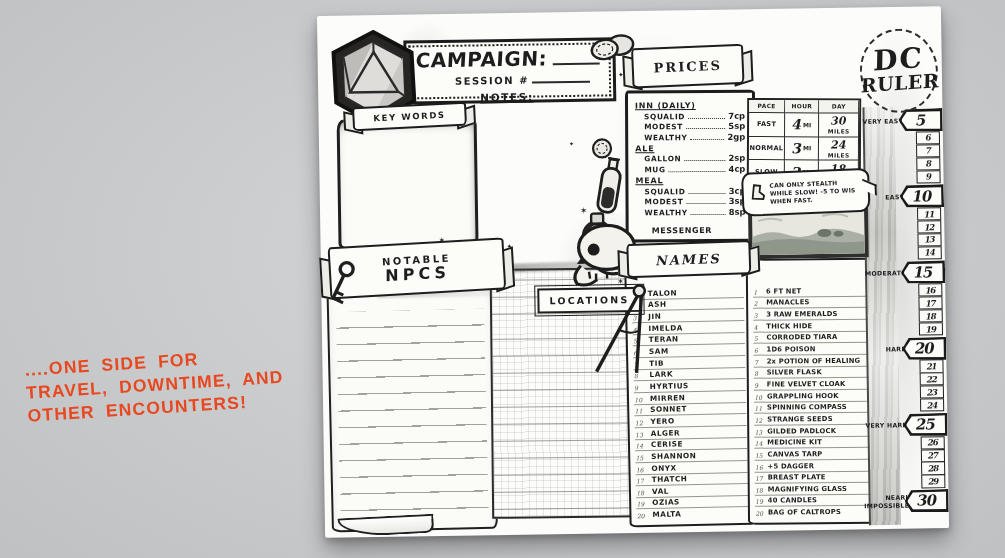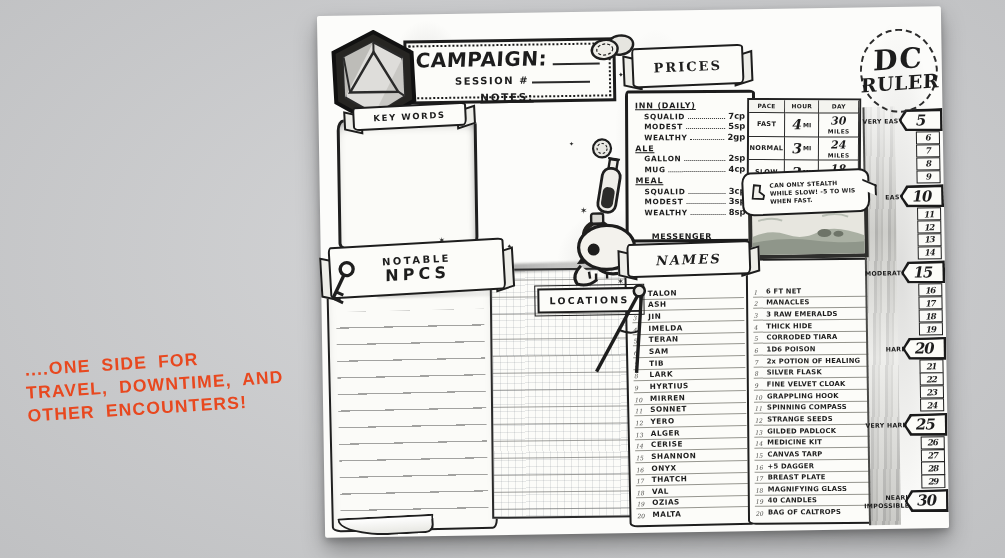--- a/index.html
+++ b/index.html
@@ -71,21 +71,21 @@
   
   .deco{position:absolute;z-index:3;}
   
   .ribbon{position:absolute;z-index:4;}
   .ribbon .btext{font:700 13px "DejaVu Serif","Liberation Serif",serif;letter-spacing:2px;}
   
   .prices-panel{position:absolute;left:306px;top:80px;width:130px;height:152px;background:#fcfcf9;
         border:3px solid #1c1c1c;border-radius:3px 6px 3px 6px/6px 3px 6px 3px;padding:6px 7px 4px;z-index:2;transform:rotate(.6deg);}
   .pghead{font:800 8px "DejaVu Sans",sans-serif;letter-spacing:.8px;text-decoration:underline;margin-top:2px;}
   .prow{display:flex;align-items:flex-end;padding-left:9px;height:10.6px;}
-  .prow.pfooter{padding-left:16px;margin-top:14px;gap:40px;}
+  .prow.pfooter{padding-left:16px;margin-top:8px;gap:40px;}
   .plabel{font:700 7.4px "DejaVu Sans",sans-serif;letter-spacing:.6px;}
   .pfooter .plabel{font-size:8px;}
   .pdots{flex:1;border-bottom:1.6px dotted #2d2d2d;margin:0 3px 2px 3px;min-width:8px;}
   .pval{font:800 8.4px "DejaVu Sans",sans-serif;letter-spacing:0;}
   .pfooter .pval{font-size:12px;}
   
   .travel-table{position:absolute;left:428px;top:90px;width:114px;height:88px;background:#fcfcf9;
         border:2.5px solid #232323;display:grid;grid-template-columns:36px 1fr 1.15fr;
         grid-template-rows:13px repeat(3,1fr);z-index:2;transform:rotate(1.2deg);}
   .tth{border-right:1.3px solid #2b2b2b;border-bottom:1.3px solid #2b2b2b;display:flex;align-items:center;

